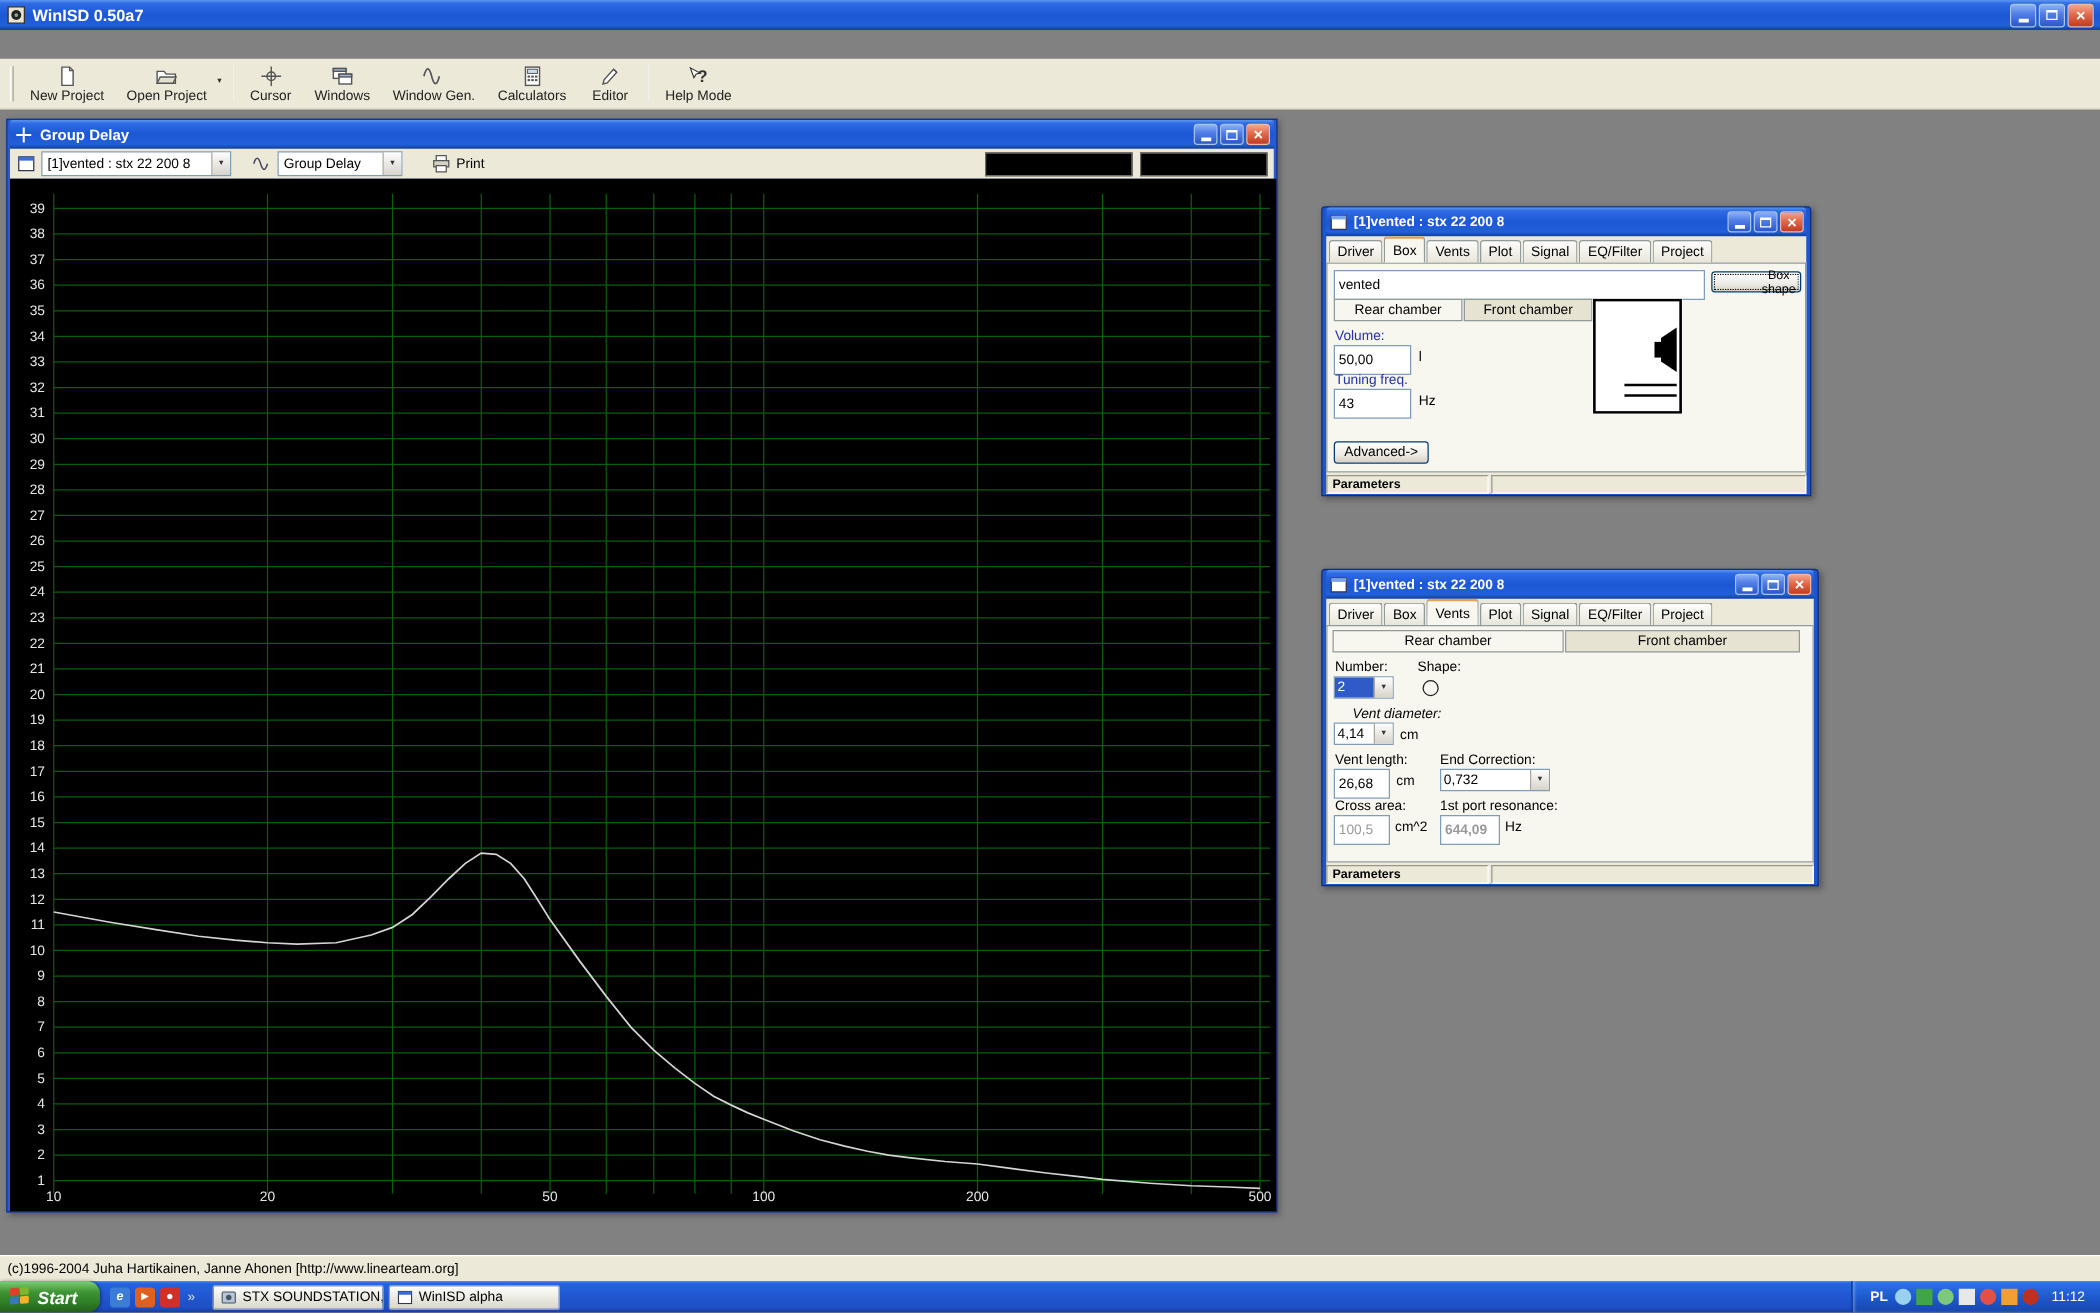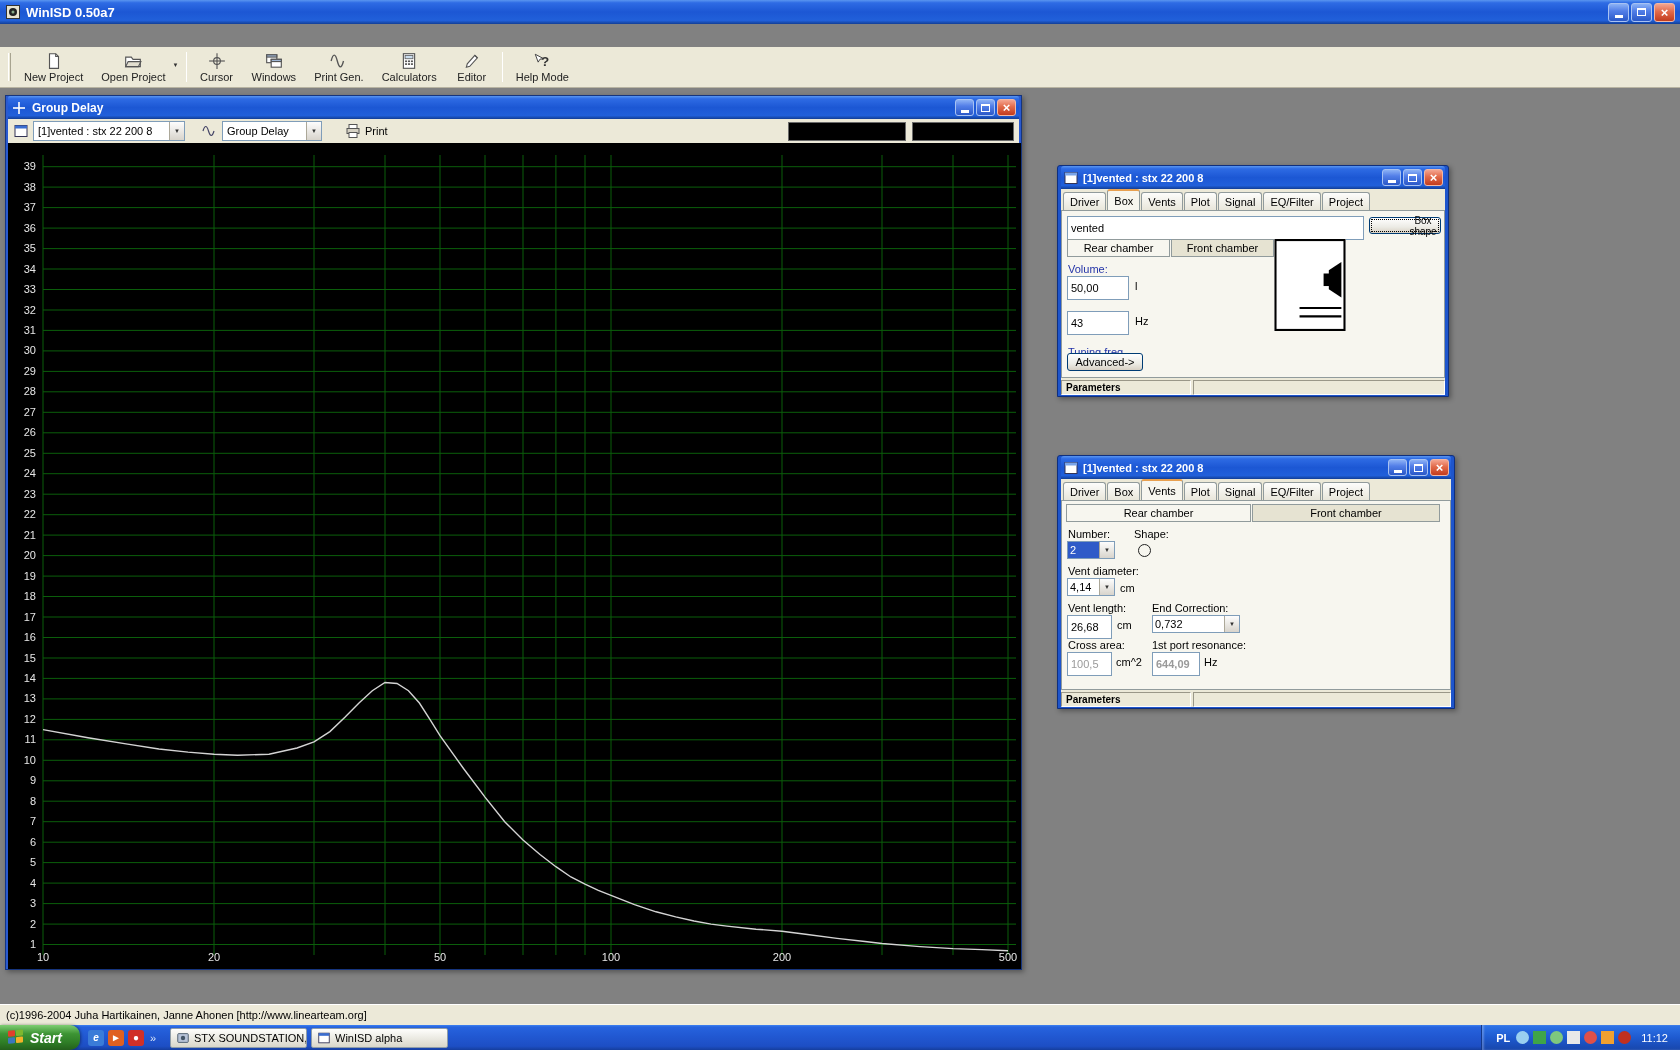--- a/index.html
+++ b/index.html
@@ -158,21 +158,21 @@
           </svg>
         </span>
         <span class="tb-label">Windows</span>
       </div>
       <div class="tb-btn">
         <span class="tb-ic">
           <svg viewBox="0 0 16 16">
             <path d="M1 8c1.8-7 3.7-7 5.5 0s3.7 7 5.5 0" fill="none" stroke="#555" stroke-width="1.2"></path>
           </svg>
         </span>
-        <span class="tb-label">Print Gen.</span>
+        <span class="tb-label">Window Gen.</span>
       </div>
       <div class="tb-btn">
         <span class="tb-ic">
           <svg viewBox="0 0 16 16">
             <rect x="3" y="1.5" width="10" height="13" fill="#fff" stroke="#555"></rect>
             <rect x="4.5" y="3" width="7" height="3" fill="#CBDDEE" stroke="#555" stroke-width="0.7"></rect>
             <g fill="#555">
               <rect x="4.5" y="7.5" width="1.8" height="1.5"></rect>
               <rect x="7.1" y="7.5" width="1.8" height="1.5"></rect>
               <rect x="9.7" y="7.5" width="1.8" height="1.5"></rect>
@@ -395,21 +395,21 @@
             <div class="tab">Project</div>
           </div>
         <div class="tabpage" style="height:168px;">
           <input class="tbx" style="left: 5px; top: 5px; width: 297px;" value="vented">
           <button class="btn dashed" style="left:307px;top:6px;width:72px;height:17px;">Box shape</button>
           <div class="chamber-tab active" style="left:5px;top:28px;width:103px;">Rear chamber</div>
           <div class="chamber-tab" style="left:109px;top:28px;width:103px;">Front chamber</div>
           <div class="blue-label" style="left:6px;top:52px;">Volume:</div>
           <input class="tbx" style="left: 5px; top: 65px; width: 62px;" value="50,00">
           <div class="lbl" style="left:73px;top:69px;">l</div>
-          <div class="blue-label" style="left:6px;top:87px;margin-top:48px;">Tuning freq.</div>
+          <div class="blue-label" style="left:6px;top:87px;">Tuning freq.</div>
           <input class="tbx" style="left: 5px; top: 100px; width: 62px;" value="43">
           <div class="lbl" style="left:73px;top:104px;">Hz</div>
           <button class="btn" style="left:5px;top:142px;width:76px;height:18px;font-size:11px;">Advanced-&gt;</button>
           <div class="diagram" style="left:212px;top:28px;width:72px;height:92px;">
             <svg viewBox="0 0 68 88" width="72" height="92">
               <rect x="1" y="1" width="66" height="86" fill="#ffffff" stroke="#000" stroke-width="2"></rect>
               <polygon points="64,22 52,30 52,48 64,56" fill="#000"></polygon>
               <rect x="47" y="33" width="6" height="12" fill="#000"></rect>
               <line x1="24" y1="66" x2="64" y2="66" stroke="#000" stroke-width="2"></line>
               <line x1="24" y1="74" x2="64" y2="74" stroke="#000" stroke-width="2"></line>
@@ -455,21 +455,21 @@
         <div class="tabpage" style="height:190px;">
           <div class="chamber-tab active" style="left:4px;top:3px;width:185px;">Rear chamber</div>
           <div class="chamber-tab" style="left:190px;top:3px;width:188px;">Front chamber</div>
           <div class="lbl" style="left:6px;top:27px;">Number:</div>
           <div class="lbl" style="left:72px;top:27px;">Shape:</div>
           <div class="mini-combo" style="left:5px;top:40px;width:48px;">
             <span class="valtext sel">2</span>
             <span class="combo-arrow">▼</span>
           </div>
           <div class="shape-circle" style="left:76px;top:43px;"></div>
-          <div class="lbl" style="left:6px;top:64px;">Vent diameter:</div>
+          <div class="lbl" style="left:20px;top:64px;font-style:italic;">Vent diameter:</div>
           <div class="mini-combo" style="left:5px;top:77px;width:48px;">
             <span class="valtext">4,14</span>
             <span class="combo-arrow">▼</span>
           </div>
           <div class="lbl" style="left:58px;top:81px;">cm</div>
           <div class="lbl" style="left:6px;top:101px;">Vent length:</div>
           <div class="lbl" style="left:90px;top:101px;">End Correction:</div>
           <input class="tbx" style="left: 5px; top: 114px; width: 45px;" value="26,68">
           <div class="lbl" style="left:55px;top:118px;">cm</div>
           <div class="mini-combo" style="left:90px;top:114px;width:88px;">

